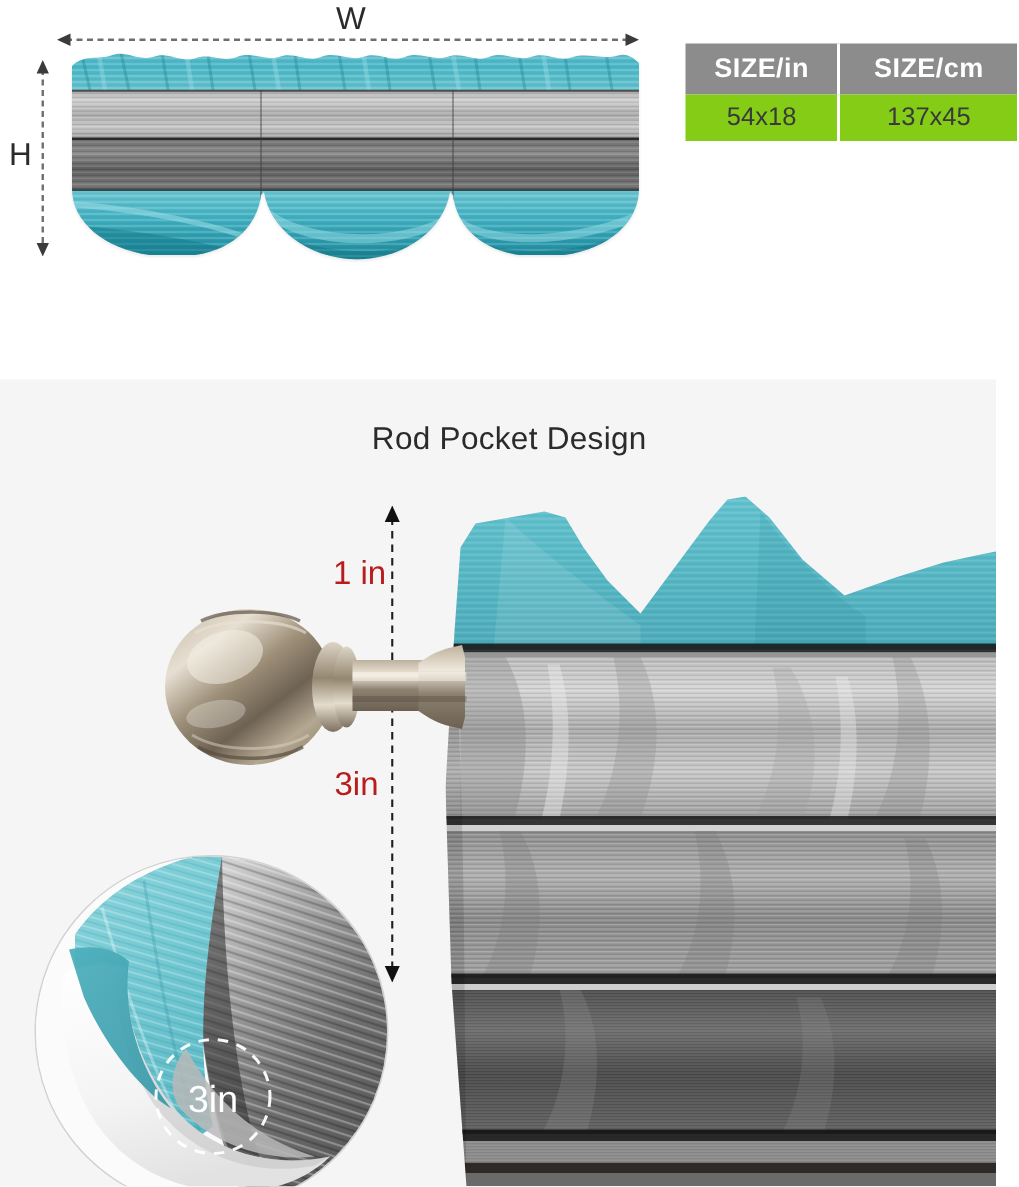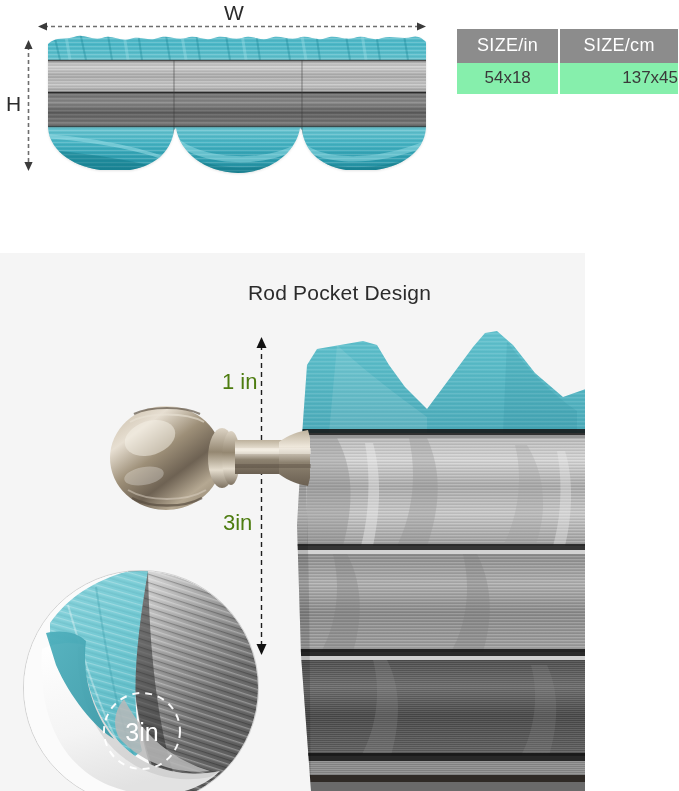--- a/index.html
+++ b/index.html
@@ -15,55 +15,55 @@
   #h-label{left:6px;top:93px;}
 
   #w-arrow{position:absolute;left:38px;top:21px;width:388px;height:11px;}
   #h-arrow{position:absolute;left:23px;top:40px;width:11px;height:131px;}
 
   
   #valance{position:absolute;left:46px;top:30px;width:382px;height:145px;
            filter:drop-shadow(0 1px 1px rgba(0,0,0,.10));}
 
   
-  #bottom-panel{position:absolute;left:0;top:253px;width:585px;height:538px;
+  #bottom-panel{position:absolute;left:0;top:253px;width:664px;height:538px;
                 background:#f5f5f5;overflow:hidden;}
   #rod-pocket-title{position:absolute;left:0;top:28px;width:679px;text-align:center;
                     font-size:21px;color:#2b2b2b;letter-spacing:.2px;}
 
   
   #fabric-art{position:absolute;left:277px;top:72px;width:402px;height:466px;}
 
   
   #measure-1in{position:absolute;left:255px;top:84px;width:13px;height:124px;}
   #measure-3in{position:absolute;left:255px;top:200px;width:13px;height:202px;}
-  .measure-text{position:absolute;color:#4d7c0f;font-size:22px;line-height:1;}
+  .measure-text{position:absolute;color:#b91c1c;font-size:22px;line-height:1;}
   #label-1in{left:222px;top:118px;}
   #label-3in{left:223px;top:259px;}
 
   
   #rod-finial{position:absolute;left:104px;top:145px;width:212px;height:122px;}
 
   
   #inset-circle{position:absolute;left:23px;top:317px;width:236px;height:236px;
                 border-radius:50%;overflow:hidden;border:1px solid #d2d2d2;
                 background:#fbfbfb;box-sizing:border-box;}
   #inset-svg{position:absolute;left:0;top:0;width:234px;height:234px;}
 
   
   #size-table{position:absolute;left:457px;top:29px;width:221px;
               border-collapse:collapse;font-size:17px;}
-  #size-table th{background:#8c8c8c;color:#ffffff;font-weight:normal;
+  #size-table th{background:#8c8c8c;color:#ffffff;font-weight:bold;
                  padding:6px 0 7px;text-align:center;border-right:2px solid #ffffff;
                  font-size:18px;letter-spacing:.3px;margin-top:44px;}
   #size-table th:last-child{border-right:none;}
-  #size-table td{background:#86efac;color:#3a3a3a;text-align:center;
+  #size-table td{background:#84cc16;color:#3a3a3a;text-align:center;
                  padding:5px 0 6px;border-right:2px solid #ffffff;
                  border-bottom:2px solid #ffffff;}
-  #size-table td:last-child{border-right:none;text-align:right;}
+  #size-table td:last-child{border-right:none;}
   #size-table tr:last-child td{border-bottom:none;}
 </style>
 </head>
 <body>
 
 <div id="top-panel">
 
   <span class="dim-label" id="w-label">W</span>
   <svg id="w-arrow" viewBox="0 0 388 11">
     <line x1="6" y1="5.5" x2="382" y2="5.5" stroke="#6e6e6e" stroke-width="1.6" stroke-dasharray="4,3"></line>

